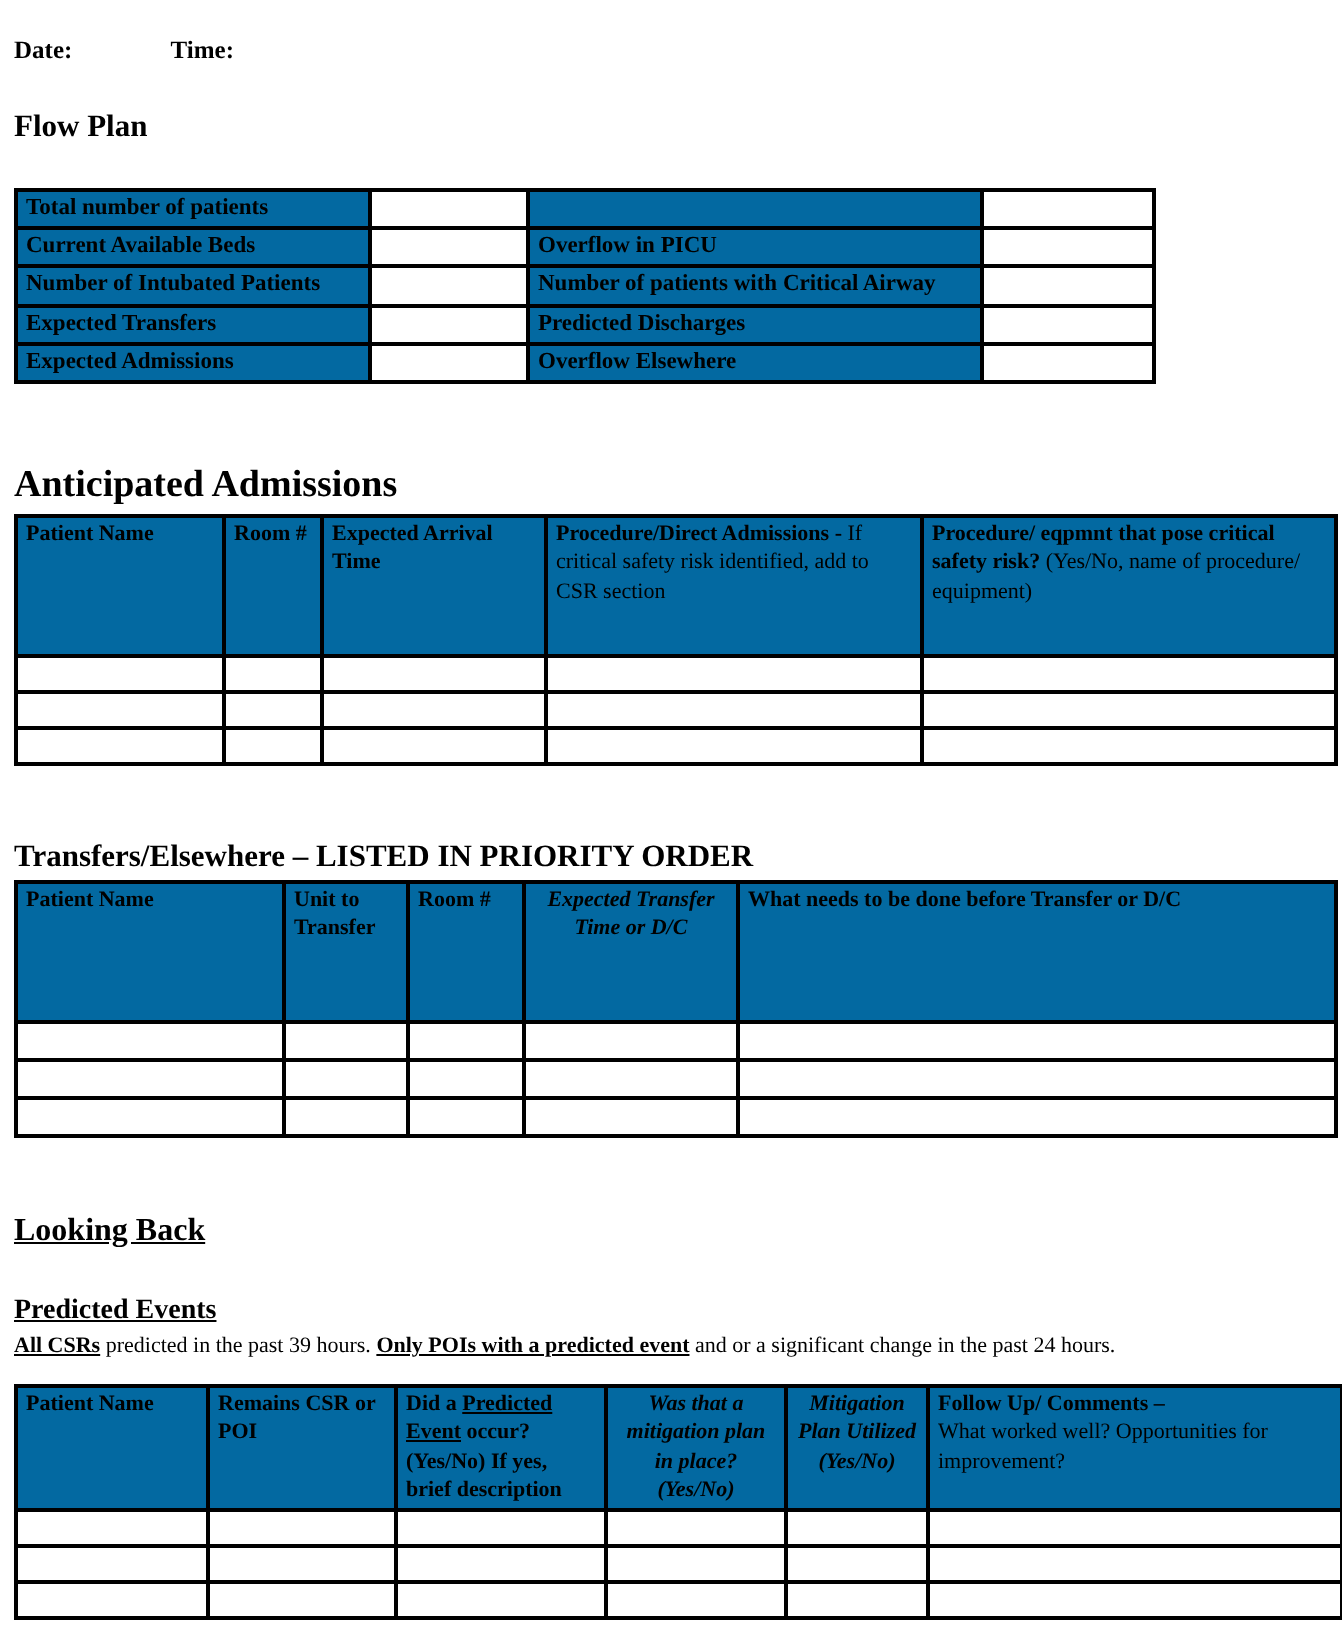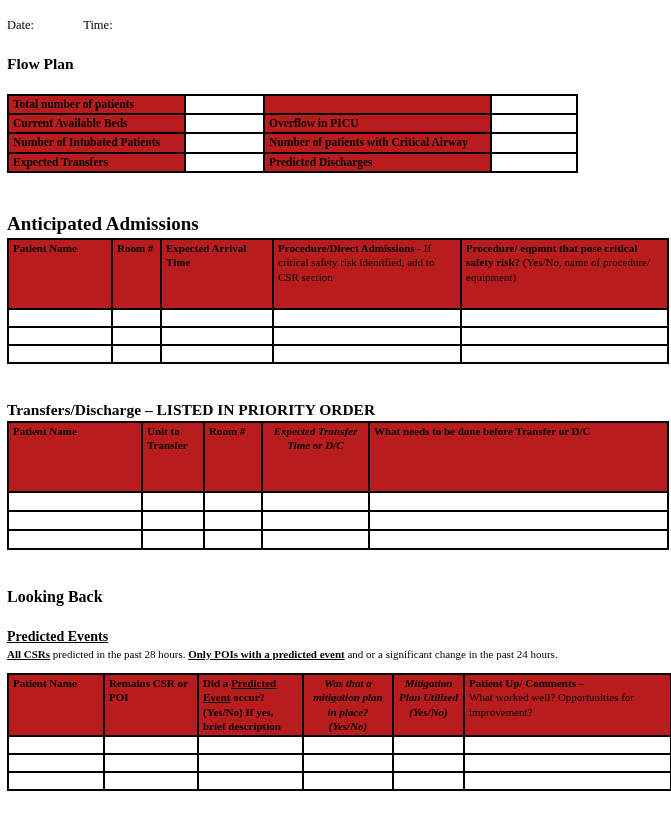--- a/index.html
+++ b/index.html
@@ -9,41 +9,41 @@
     font-family: "Liberation Serif", serif;
     color: #000;
     position: relative;
   }
   .page { padding-left: 7px; padding-top: 1px; width: 664px; }
 
   .doc-title {
     font-size: 18px; font-weight: bold; text-decoration: underline;
     text-align: center; margin: 0; padding-top: 1px;
   }
-  .datetime-row { margin-top: 17px; font-size: 12.5px; font-weight: normal; }
+  .datetime-row { margin-top: 17px; font-size: 12.5px; font-weight: bold; }
   .datetime-row .time-lbl { margin-left: 46px; }
 
   .h-flow { font-size: 15.5px; font-weight: bold; margin-top: 22px; }
   .h-anticipated { font-size: 19px; font-weight: bold; margin-top: 40px; }
   .h-transfers { font-size: 15.5px; font-weight: bold; margin-top: 37px; }
-  .h-lookingback { font-size: 16px; font-weight: bold; margin-top: 38px; }
+  .h-lookingback { font-size: 16px; font-weight: bold; text-decoration: underline; margin-top: 38px; }
   .h-predicted { font-size: 14px; font-weight: bold; text-decoration: underline; margin-top: 23px; }
   .intro-line { font-size: 11px; margin-top: 3px; }
   .intro-line .bu { font-weight: bold; text-decoration: underline; }
 
   table { border-collapse: collapse; table-layout: fixed; }
   td {
     border: 2px solid #000;
     vertical-align: top;
     padding: 1px 4px;
     font-size: 11px;
     line-height: 1.32;
     overflow: hidden;
   }
-  .shaded { background: #b91c1c; }
+  .shaded { background: #0369a1; }
   .b { font-weight: bold; }
   .center { text-align: center; font-style: italic; }
   .blk { display: block; }
 
   .flow-table { width: 569px; margin-top: 21px; }
   .flow-table td { font-size: 11.5px; height: 14px; vertical-align: middle; }
 
   .anticipated-table { width: 660px; margin-top: 3px; }
   .anticipated-table td.hdr { height: 66px; }
   .anticipated-table td.body-cell { height: 14px; }
@@ -94,20 +94,26 @@
       <td></td>
       <td class="shaded b">Number of patients with Critical Airway</td>
       <td></td>
     </tr>
     <tr>
       <td class="shaded b">Expected Transfers</td>
       <td></td>
       <td class="shaded b">Predicted Discharges</td>
       <td></td>
     </tr>
+    <tr>
+      <td class="shaded b">Expected Admissions</td>
+      <td></td>
+      <td class="shaded b">Overflow Elsewhere</td>
+      <td></td>
+    </tr>
   </tbody>
     </table>
 
   <div class="h-anticipated">Anticipated Admissions</div>
 
   <table class="anticipated-table">
     <colgroup>
         <col style="width:104px">
         <col style="width:49px">
         <col style="width:112px">
@@ -143,21 +149,21 @@
     <tr>
           <td class="body-cell"></td>
           <td class="body-cell"></td>
           <td class="body-cell"></td>
           <td class="body-cell"></td>
           <td class="body-cell"></td>
         </tr>
   </tbody>
     </table>
 
-  <div class="h-transfers">Transfers/Discharge – LISTED IN PRIORITY ORDER</div>
+  <div class="h-transfers">Transfers/Elsewhere – LISTED IN PRIORITY ORDER</div>
 
   <table class="transfers-table">
     <colgroup>
         <col style="width:134px">
         <col style="width:62px">
         <col style="width:58px">
         <col style="width:107px">
         <col style="width:299px">
       </colgroup>
     <tbody>
@@ -190,21 +196,21 @@
           <td class="body-cell"></td>
         </tr>
   </tbody>
     </table>
 
   <div class="h-lookingback">Looking Back</div>
 
   <div class="h-predicted">Predicted Events</div>
 
   <div class="intro-line">
-    <span class="bu">All CSRs</span><span> predicted in the past 28 hours. </span><span class="bu">Only POIs with a predicted event</span><span> and or a significant change in the past 24 hours.</span>
+    <span class="bu">All CSRs</span><span> predicted in the past 39 hours. </span><span class="bu">Only POIs with a predicted event</span><span> and or a significant change in the past 24 hours.</span>
   </div>
 
   <table class="predicted-table">
     <colgroup>
         <col style="width:96px">
         <col style="width:94px">
         <col style="width:105px">
         <col style="width:90px">
         <col style="width:71px">
         <col style="width:207px">
@@ -212,21 +218,21 @@
     <tbody>
         <tr>
       <td class="shaded hdr b">Patient Name</td>
       <td class="shaded hdr b">Remains CSR or POI</td>
       <td class="shaded hdr b">
         <span>Did a </span><span style="text-decoration:underline">Predicted Event</span><span> occur? (Yes/No) If yes, brief description</span>
       </td>
       <td class="shaded hdr b center">Was that a mitigation plan in place? (Yes/No)</td>
       <td class="shaded hdr b center">Mitigation Plan Utilized (Yes/No)</td>
       <td class="shaded hdr">
-        <span class="b blk">Patient Up/ Comments –</span><span>What worked well? Opportunities for improvement?</span>
+        <span class="b blk">Follow Up/ Comments –</span><span>What worked well? Opportunities for improvement?</span>
       </td>
     </tr>
     <tr>
           <td class="body-cell"></td>
           <td class="body-cell"></td>
           <td class="body-cell"></td>
           <td class="body-cell"></td>
           <td class="body-cell"></td>
           <td class="body-cell"></td>
         </tr>

